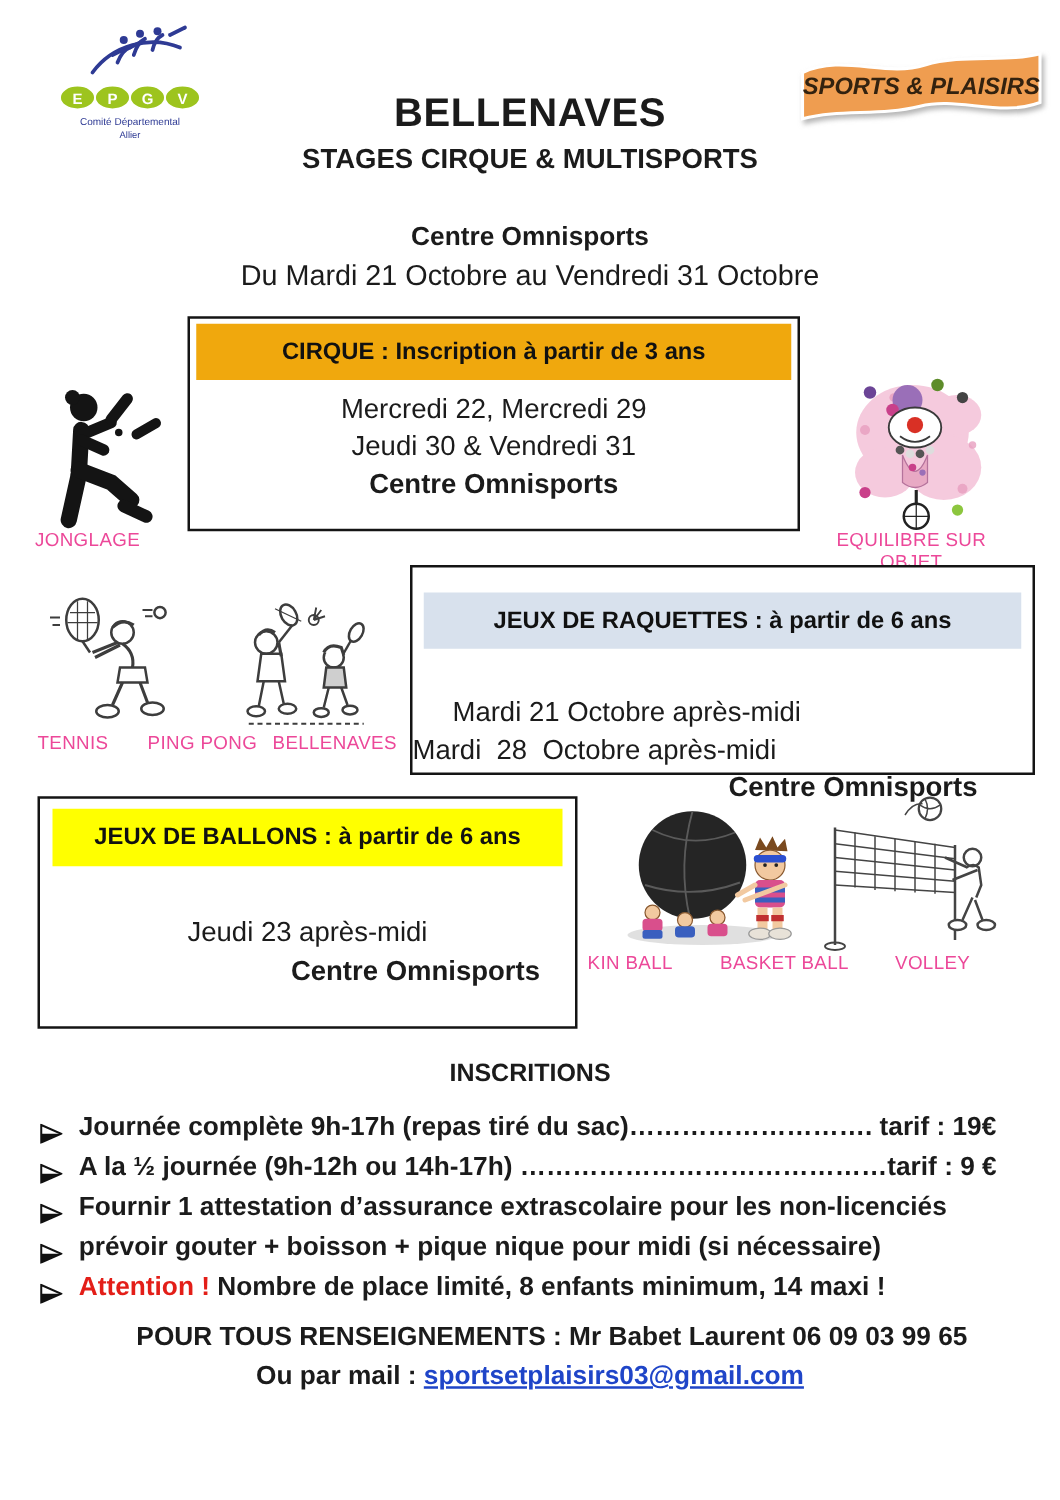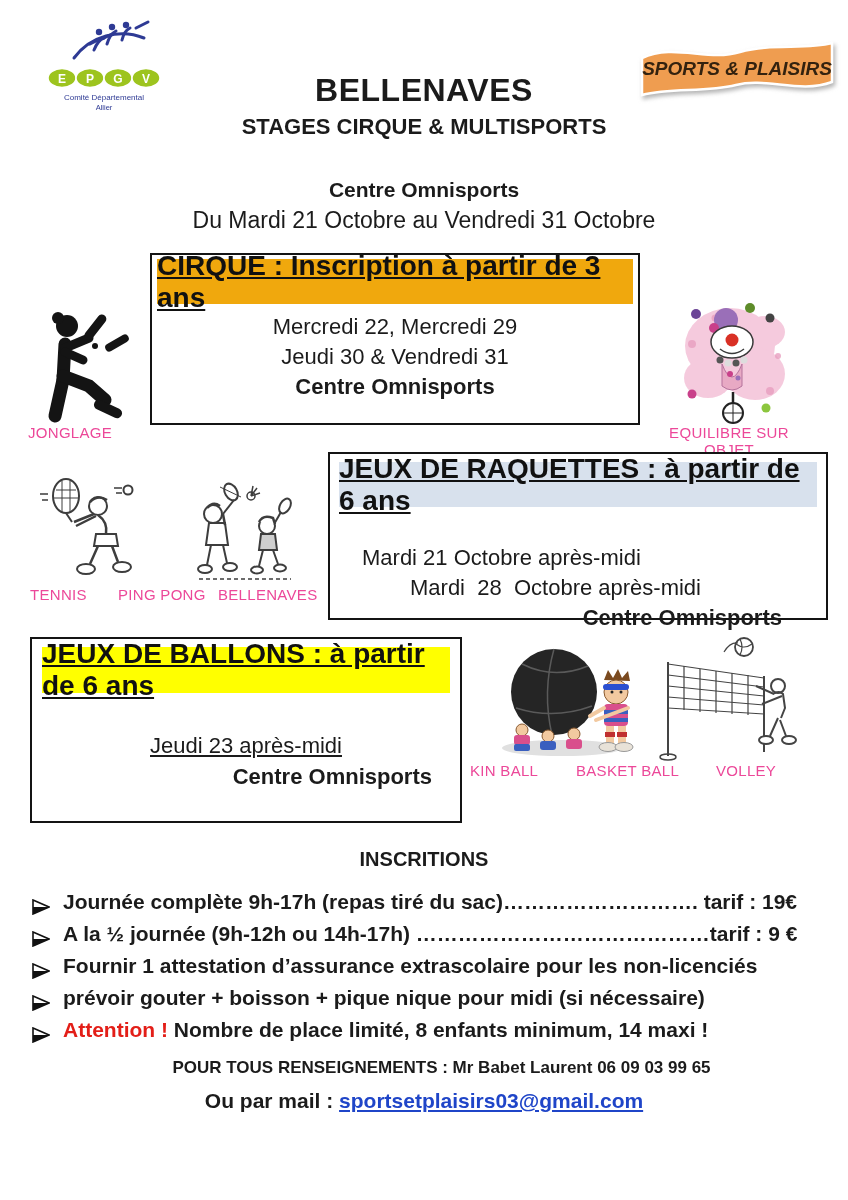--- a/index.html
+++ b/index.html
@@ -15,54 +15,54 @@
   .badge { left:636px; top:36px; width:202px; height:70px; filter:drop-shadow(2px 3px 2px rgba(120,120,120,.55)); }
   .page-title { left:0; top:72px; width:848px; text-align:center; font-size:32px; font-weight:bold; letter-spacing:.5px; }
   .page-subtitle { left:0; top:114px; width:848px; text-align:center; font-size:22px; font-weight:bold; }
   .venue-line { left:0; top:178px; width:848px; text-align:center; font-size:21px; font-weight:bold; }
   .date-line { left:0; top:207px; width:848px; text-align:center; font-size:23px; }
 
   
   .event-box { border:2px solid #141414; background:#fff; }
   .box-header {
     display:flex; align-items:center; justify-content:center;
-    font-weight:bold; font-size:28px; text-decoration:underline; color:#111;
+    font-weight:bold; font-size:19px; color:#111;
   }
   .box-cirque { left:150px; top:253px; width:490px; height:172px; }
   .box-cirque .box-header { margin:4px 5px 0 5px; height:45px; }
   .box-cirque .box-body { text-align:center; font-size:22px; line-height:30px; margin-top:8px; }
 
   .box-raquettes { left:328px; top:452px; width:500px; height:168px; }
-  .box-raquettes .box-header { margin:8px 9px 0 9px; height:45px; }
+  .box-raquettes .box-header { margin:20px 9px 0 9px; height:45px; }
   .box-raquettes .box-body { font-size:22px; line-height:30px; margin-top:7px; }
   .rq-line1 { padding-left:32px;margin-top:36px; }
-  .rq-line2 { padding-left:80px; }
+  .rq-line2 { }
   .rq-venue { text-align:right; padding-right:44px; font-weight:bold; }
 
   .box-ballons { left:30px; top:637px; width:432px; height:186px; }
   .box-ballons .box-header { margin:8px 10px 0 10px; height:46px; }
   .box-ballons .box-body { font-size:22px; line-height:31px; margin-top:37px; }
-  .bl-line1 { text-align:center;text-decoration:underline; }
+  .bl-line1 { text-align:center; }
   .bl-venue { text-align:right; padding-right:28px; font-weight:bold; }
 
   .bold-venue { font-weight:bold; }
   .keep-sp { white-space:pre-wrap; }
 
   
   .ill-cap { font-size:15px; color:#ec4899; letter-spacing:.3px; }
 
   
   .insc-title { left:0; top:848px; width:848px; text-align:center; font-size:20px; font-weight:bold; }
   .bullets { left:30px; top:889px; width:792px; }
   .bullet-item { display:flex; align-items:flex-end; font-size:21px; font-weight:bold; line-height:26px; margin-bottom:6px; }
   .bullet-item .arrow { flex:0 0 18px; margin:5px 13px 0 2px; }
   .item-prefix { white-space:pre; }
 
   
-  .footer-contact { left:0; top:1058px; width:848px; text-align:center; font-size:17px; font-weight:bold;padding-left:35px; }
+  .footer-contact { left:0; top:1058px; width:848px; text-align:center; font-size:21px; font-weight:bold;padding-left:35px; }
   .footer-mail { left:0; top:1089px; width:848px; text-align:center; font-size:21px; font-weight:bold; }
   .email-link { text-decoration:underline; cursor:pointer; }
 </style>
 </head>
 <body>
 
 <div id="page">
 
   <div class="abs epgv">
     <svg viewBox="0 0 122 102" width="122" height="102">

